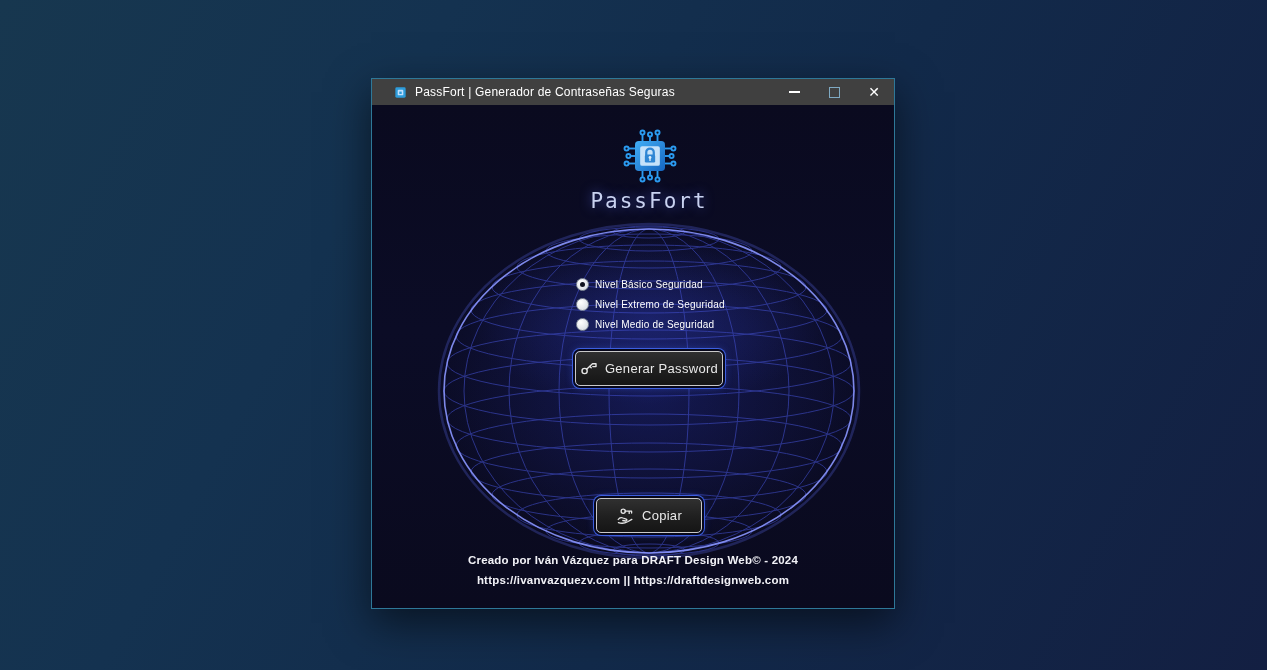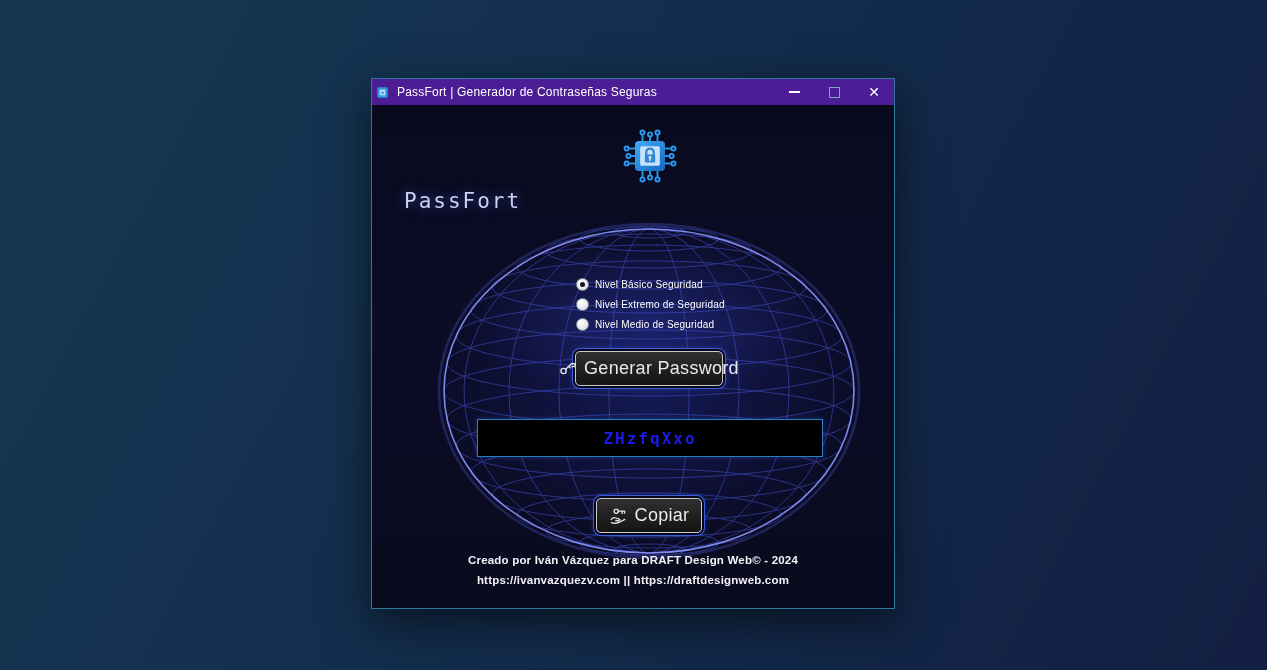--- a/index.html
+++ b/index.html
@@ -11,22 +11,22 @@
   }
 
   
   .window {
     position: absolute; left: 371px; top: 78px; width: 524px; height: 531px;
     border: 1px solid #2e7898;
     box-shadow: 0 14px 40px rgba(0,0,0,0.55);
     background: #0a0a20;
   }
   .titlebar {
-    height: 26px; background: #4c1d95; display: flex; align-items: center;
-    color: #ffffff; font-size: 12px; padding-left: 3px;
+    height: 26px; background: #404040; display: flex; align-items: center;
+    color: #ffffff; font-size: 12px; padding-left: 21px;
   }
   .titlebar .app-icon { width: 15px; height: 15px; margin-right: 7px; flex: 0 0 auto; }
   .titlebar .title { flex: 1 1 auto; white-space: nowrap; overflow: hidden; letter-spacing: .2px; }
   .win-controls { display: flex; height: 100%; }
   .win-btn {
     width: 40px; height: 100%; display: flex; align-items: center; justify-content: center;
     color: #ffffff; font-size: 12px; cursor: default;
   }
   .win-btn.minimize span { display:block; width: 11px; height: 2px; background: #ffffff; }
   .win-btn.maximize span { display:block; width: 11px; height: 11px; border: 1px solid #7fa9c2; }
@@ -39,21 +39,21 @@
       radial-gradient(ellipse 260px 120px at 277px 215px, rgba(64,84,255,0.22), rgba(0,0,0,0) 70%),
       radial-gradient(ellipse 300px 230px at 277px 286px, rgba(42,56,190,0.30), rgba(0,0,0,0) 72%),
       linear-gradient(180deg, #0a0a1f 0%, #0b0c26 45%, #0a0a1e 100%);
   }
   .globe { position: absolute; left: 0; top: 0; }
 
   .content { position: absolute; inset: 0; }
 
   .logo { position: absolute; left: 248px; top: 20px; width: 60px; height: 62px; }
   .app-title {
-    position: absolute; left: 0; top: 84px; width: 100%; text-align: left;
+    position: absolute; left: 0; top: 84px; width: 100%; text-align: center;
     padding-left: 32px; 
     font-family: "DejaVu Sans Mono", monospace;
     font-size: 21px; color: #c9d2f0; letter-spacing: 2px;
     text-shadow: 0 0 12px rgba(90,110,255,0.6);
   }
 
   
   .radio-group { position: absolute; left: 204px; top: 169px; }
   .radio-row { display: flex; align-items: center; height: 20px; cursor: default; }
   .radio-circle {
@@ -64,21 +64,21 @@
   }
   .radio-row.checked .radio-circle::after {
     content: ""; position: absolute; left: 3px; top: 3px; width: 5px; height: 5px;
     border-radius: 50%; background: #10131f;
   }
   .radio-label { color: #ffffff; font-size: 10px; font-weight: 400; letter-spacing: .2px; white-space: nowrap; }
 
   
   .btn {
     position: absolute; display: flex; align-items: center; justify-content: center;
-    gap: 7px; color: #e9e9e9; font-size: 18px; letter-spacing: .3px;
+    gap: 7px; color: #e9e9e9; font-size: 13px; letter-spacing: .3px;
     background: linear-gradient(180deg, #303030 0%, #1f1f1f 55%, #151515 100%);
     border: 1px solid #c9c9c9; border-radius: 5px;
     box-shadow: 0 0 0 2px #07071a, 0 0 0 3px #3c5fe0, 0 0 9px rgba(70,100,240,0.65);
     cursor: pointer; white-space: nowrap;
   }
   .btn svg { flex: 0 0 auto; }
   .btn-generate { left: 203px; top: 246px; width: 148px; height: 35px; }
   .btn-copy { left: 224px; top: 393px; width: 106px; height: 35px; }
 
   
@@ -222,23 +222,20 @@
         <svg width="18" height="15" viewBox="0 0 18 15">
           <g fill="none" stroke="#e6e6e6" stroke-width="1.4" stroke-linecap="round" stroke-linejoin="round">
             <circle cx="4.6" cy="10" r="2.6"></circle>
             <path d="M6.6 8.2 L12.5 2.8 H16 V5.6 H12.8"></path>
             <path d="M9.8 5.4 L11.2 6.8"></path>
           </g>
         </svg>
         <span>Generar Password</span>
       </button>
 
-      <div class="password-box">
-        <span class="password-text">ZHzfqXxo</span>
-      </div>
 
       <button class="btn btn-copy">
         <svg width="19" height="17" viewBox="0 0 19 17">
           <g fill="none" stroke="#e6e6e6" stroke-width="1.3" stroke-linecap="round" stroke-linejoin="round">
             <circle cx="7.2" cy="4.2" r="2.1"></circle>
             <path d="M9.1 4.2 H15.6 M13.2 4.2 V6.4 M15.6 4.2 V6"></path>
             <path d="M2.2 12.5 C3.4 10.6 5.2 10.2 7 11 L10.2 12.2 C11.4 12.7 11 14.2 9.6 14 L6.8 13.5"></path>
             <path d="M2.4 15.6 C5.4 16.6 8.6 16.4 11.6 14.8 L15.8 12.4"></path>
           </g>
         </svg>

